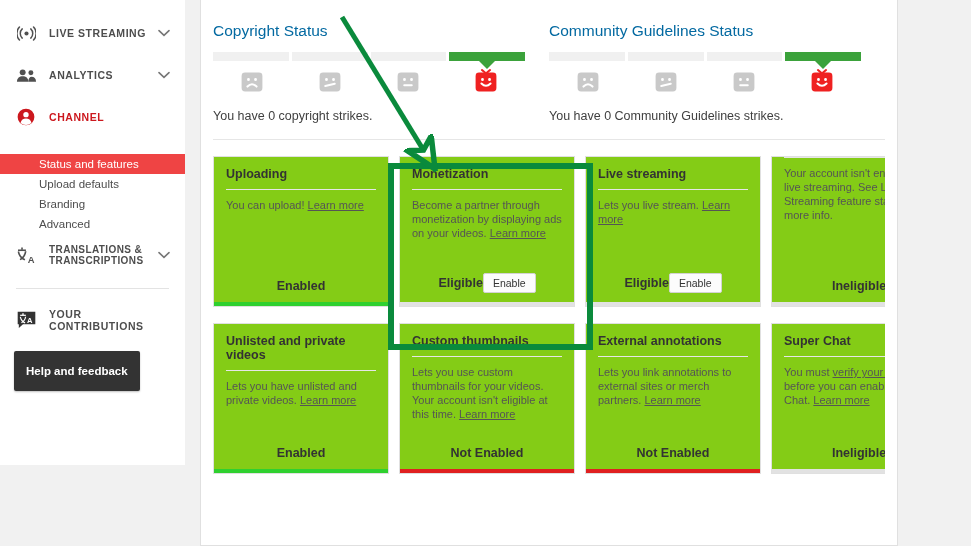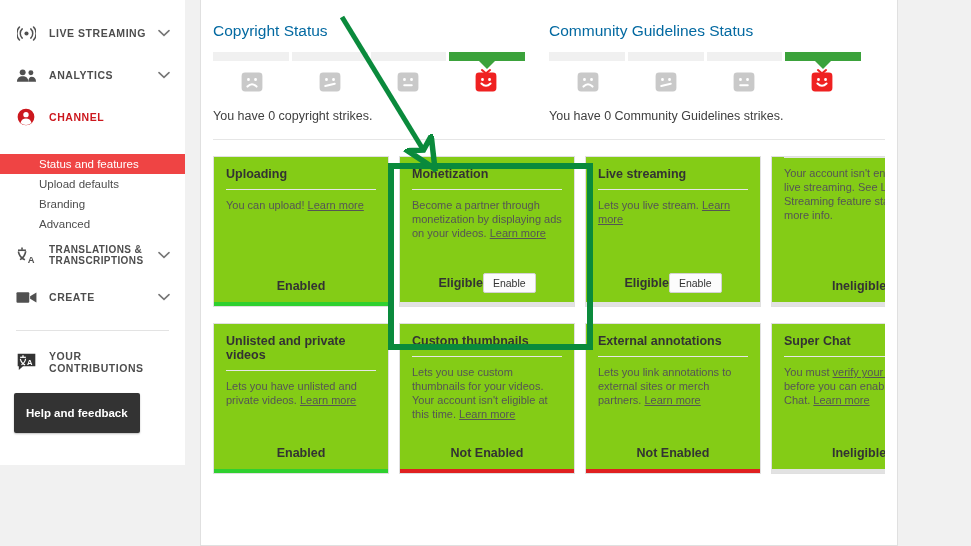--- a/index.html
+++ b/index.html
@@ -280,33 +280,20 @@
         <path d="M8.2 4.6 h1.8 c-0.5 4.3-3 7.6-6.4 9.5 l-0.9-1.5 c3-1.7 5.2-4.5 5.5-8 Z"></path>
         <text x="11.4" y="16.6" font-family="Liberation Sans, sans-serif" font-size="10" font-weight="bold" fill="#505050">A</text>
       </svg>
           </span>
         <span class="nav-label two-line">TRANSLATIONS &amp; TRANSCRIPTIONS</span>
         <span class="chev">
             <svg width="12" height="8" viewBox="0 0 12 8">
               <path d="M1 1.6 L6 6.4 L11 1.6" fill="none" stroke="#767676" stroke-width="1.6" stroke-linecap="round"></path>
             </svg>
           </span>
-      </div><div class="nav-group">
-        <span class="nav-ico">
-            <svg width="21" height="13" viewBox="0 0 22 13" fill="#505050">
-        <rect x="0.5" y="1" width="13.4" height="11" rx="1.1"></rect>
-        <path d="M14.8 5.2 L21.4 1.2 v10.6 L14.8 7.8 Z"></path>
-      </svg>
-          </span>
-        <span class="nav-label">CREATE</span>
-        <span class="chev">
-            <svg width="12" height="8" viewBox="0 0 12 8">
-              <path d="M1 1.6 L6 6.4 L11 1.6" fill="none" stroke="#767676" stroke-width="1.6" stroke-linecap="round"></path>
-            </svg>
-          </span>
       </div><div class="nav-sep"></div><div class="nav-group">
           <span class="nav-ico">
             <svg width="19" height="18" viewBox="0 0 20 19" fill="#333333">
         <path d="M0.7 0.8 h18.6 v13.3 h-13 L1.9 18 v-3.9 H0.7 Z"></path>
         <path d="M3.3 3.9 h6 v1.3 h-6z" fill="#fff"></path>
         <path d="M5.6 2.3 h1.4 v2 H5.6z" fill="#fff"></path>
         <path d="M4.1 6.1 c0.6 2.9 2.5 4.9 4.7 5.9 l-0.6 1.2 C5.6 12 3.5 9.6 2.9 6.3 Z" fill="#fff"></path>
         <path d="M8.4 6.1 h1.3 c-0.4 3.1-2.2 5.5-4.7 6.9 l-0.6-1.1 c2.2-1.2 3.8-3.2 4-5.8 Z" fill="#fff"></path>
         <text x="10.6" y="12.4" font-family="Liberation Sans, sans-serif" font-size="8" font-weight="bold" fill="#fff">A</text>
       </svg>

